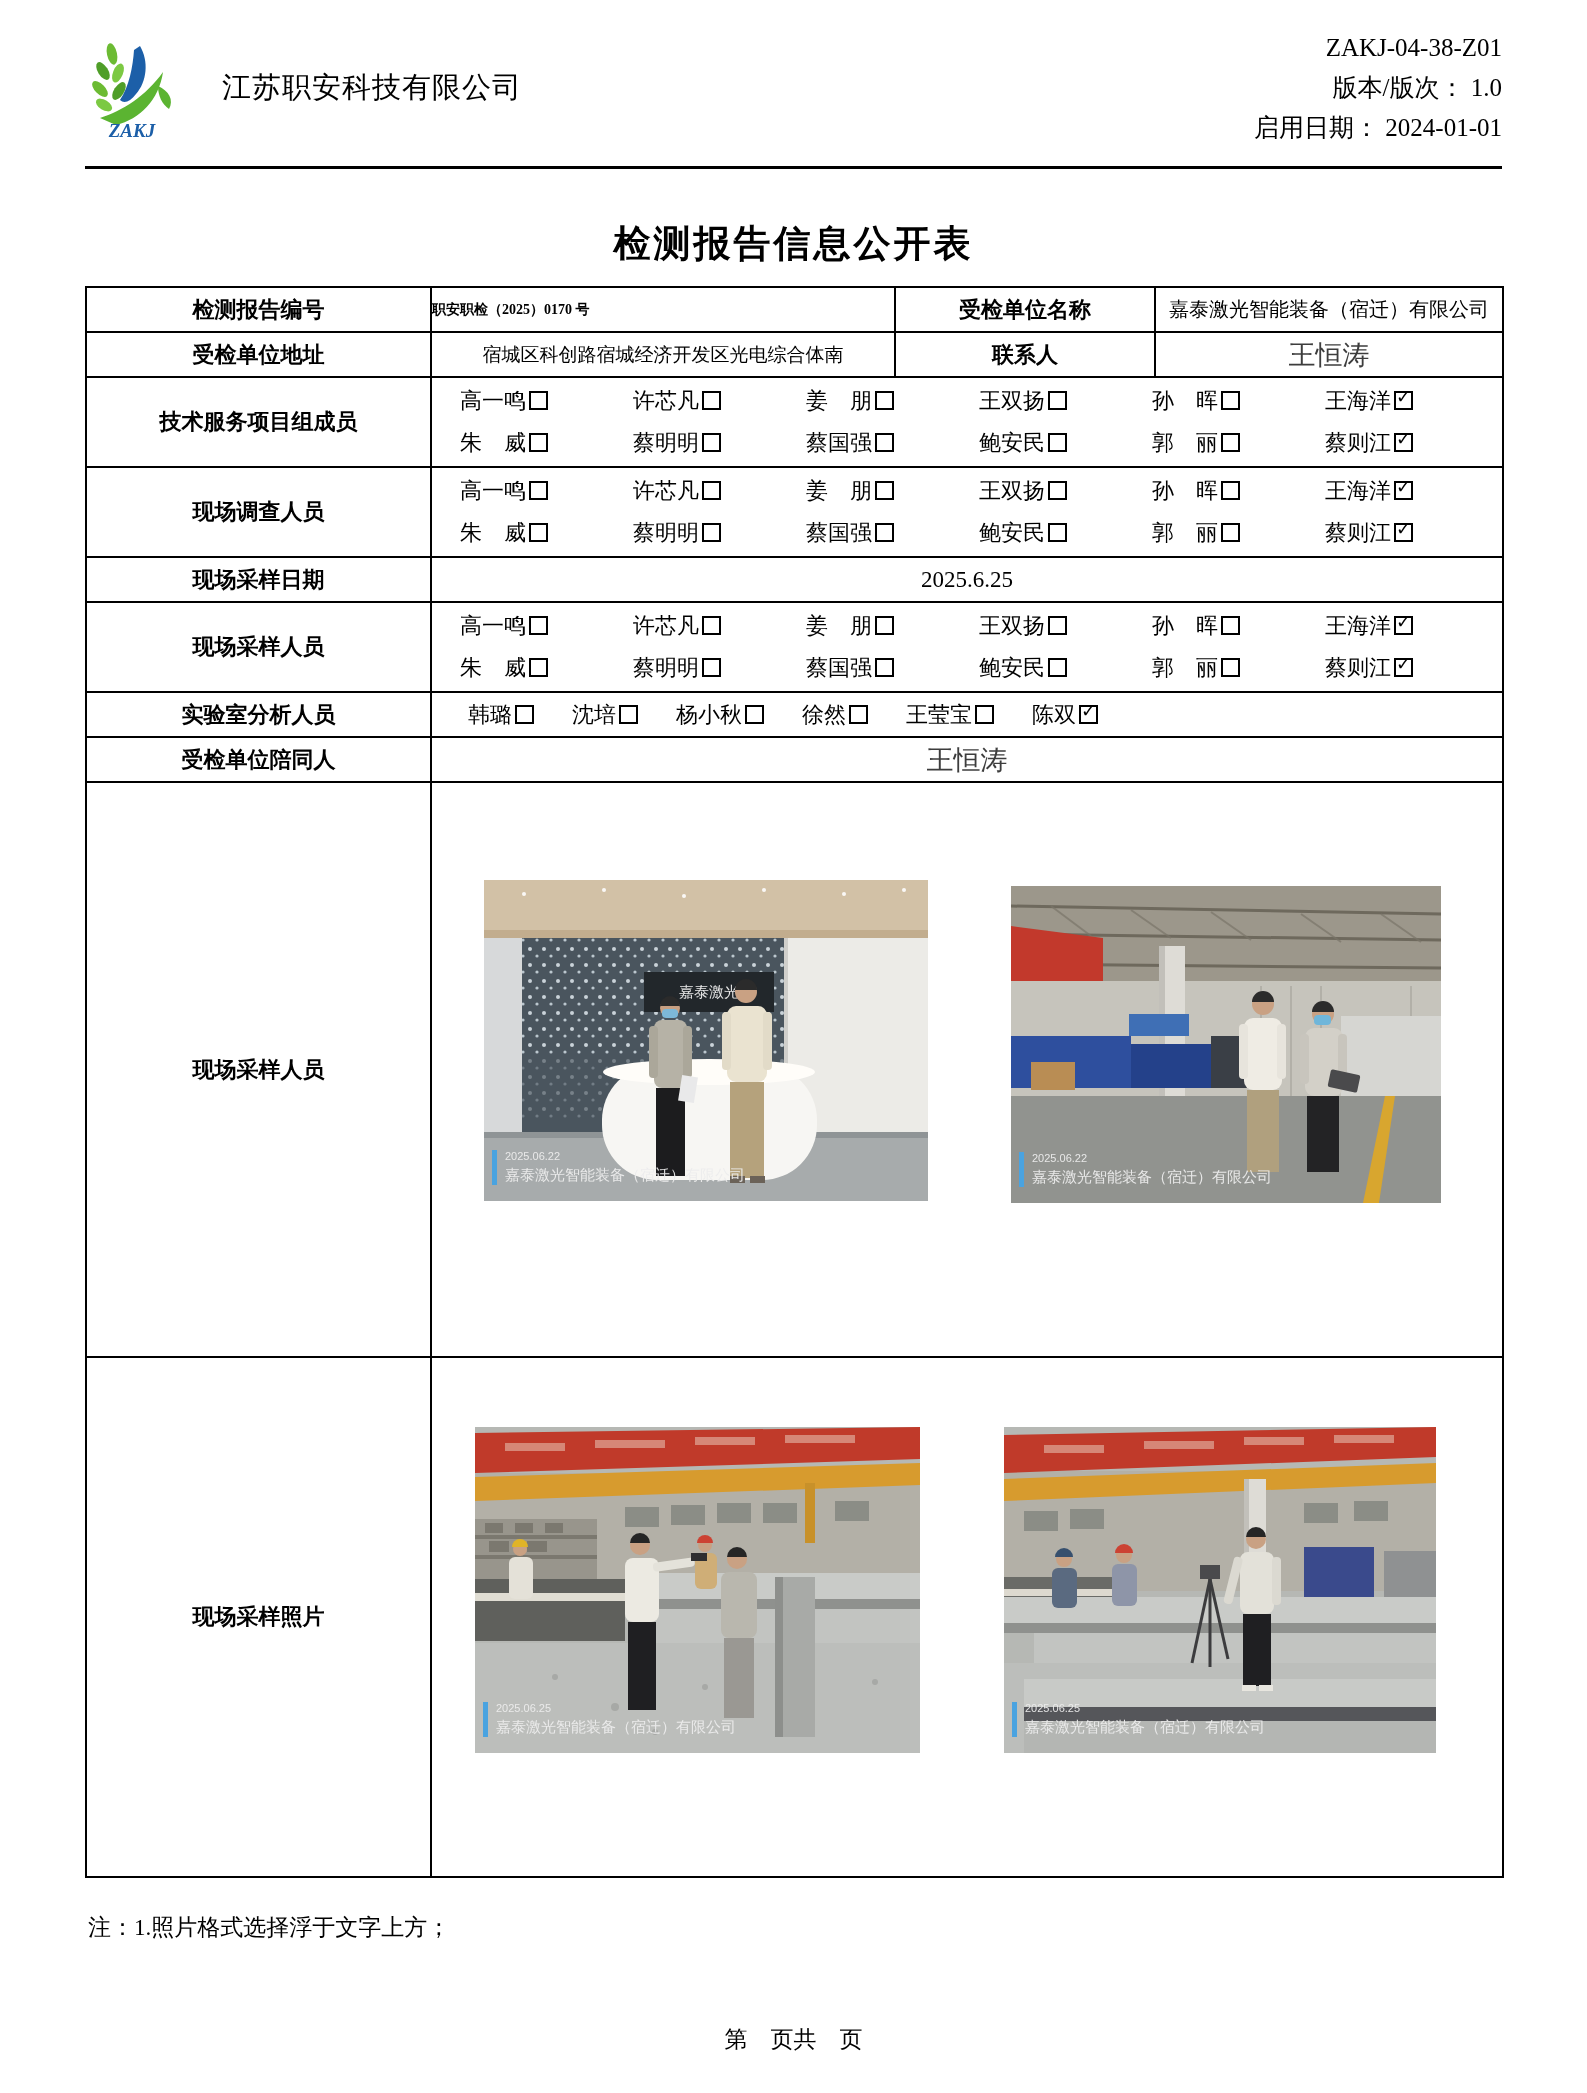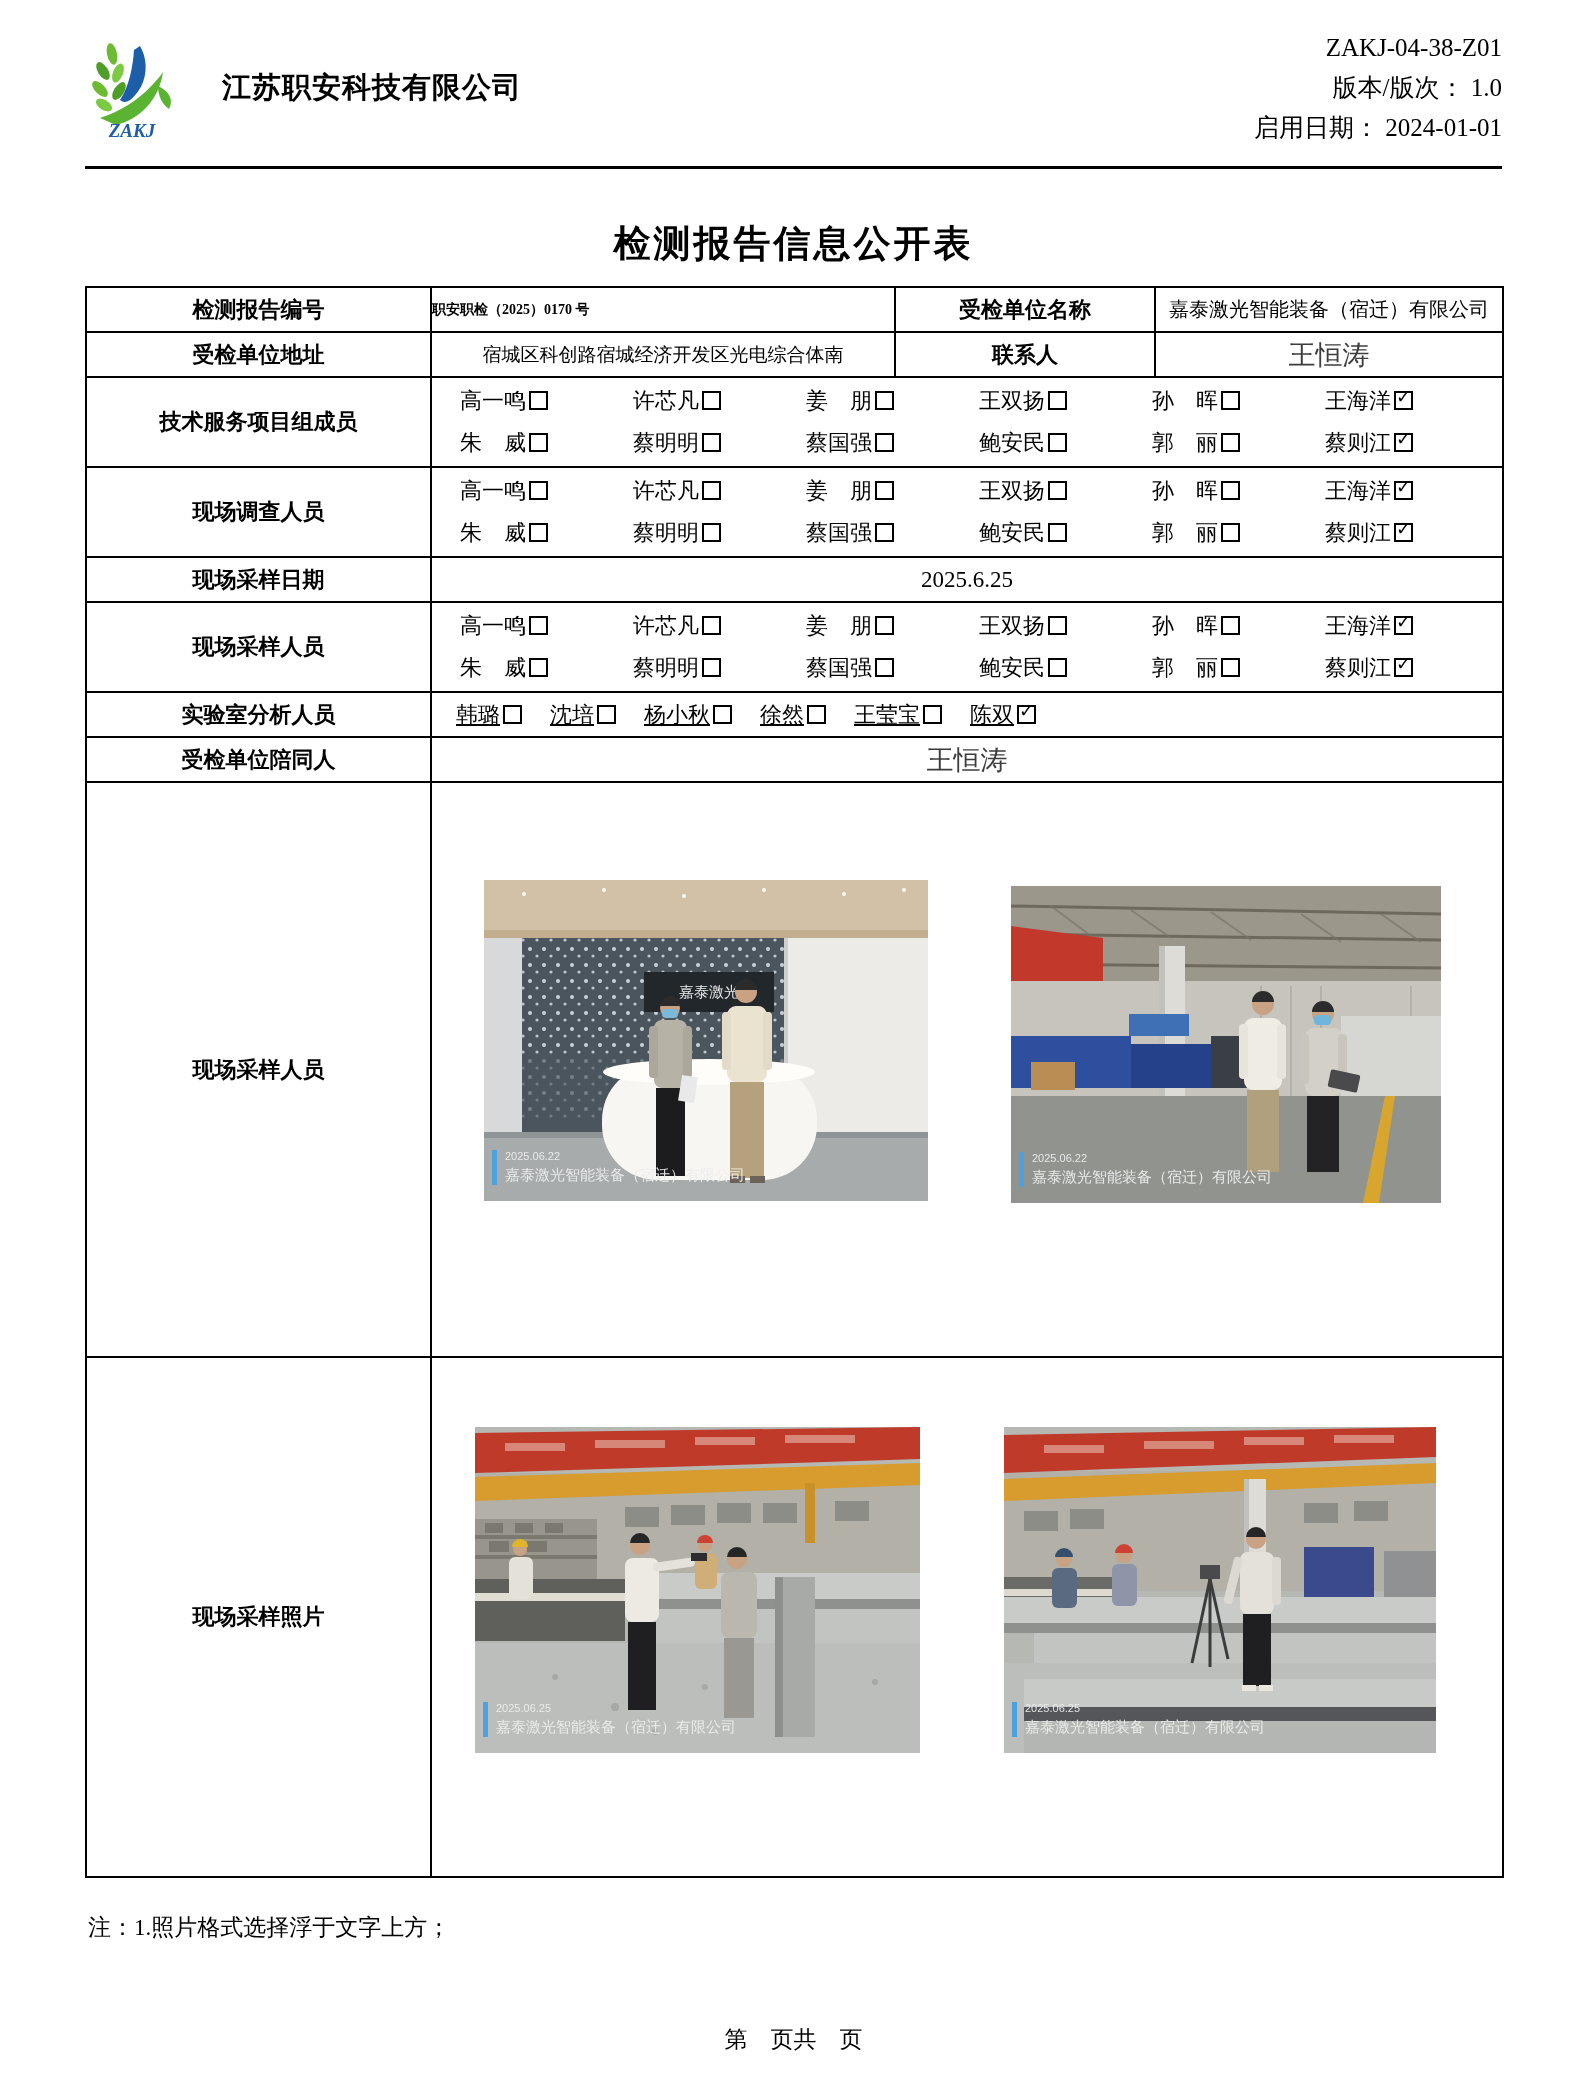--- a/index.html
+++ b/index.html
@@ -1,42 +1,42 @@
 <!DOCTYPE html>
 <html><head>
 <meta charset="utf-8">
 <style>
   html,body{margin:0;padding:0;background:#fff;}
   body{width:1587px;height:2093px;position:relative;font-family:"Liberation Serif",serif;color:#000;}
 
   
   .hdr-left{position:absolute;left:88px;top:34px;display:flex;align-items:center;}
   .logo-svg{width:118px;height:108px;display:block;}
-  .company-name{margin-left:16px;font-size:29px;letter-spacing:1px;font-weight:bold;}
+  .company-name{margin-left:16px;font-size:29px;letter-spacing:1px;}
   .hdr-right{position:absolute;right:85px;top:28px;text-align:right;font-size:25px;line-height:40px;}
   .hdr-rule{position:absolute;left:85px;top:166px;width:1417px;height:3px;background:#000;}
 
   
   .doc-title{position:absolute;top:219px;left:0;width:100%;text-align:center;
              font-size:37px;font-weight:bold;letter-spacing:3px;}
 
   
   .main-table{position:absolute;left:85px;top:286px;width:1417px;border-collapse:collapse;table-layout:fixed;}
   .main-table td{border:2px solid #000;padding:0;vertical-align:middle;}
   .lbl{font-weight:bold;font-size:22px;text-align:center;}
   .rep-no{font-weight:bold;font-size:14px;padding-left:28px;}
   .unit-name{font-size:20px;text-align:center;font-family:"Liberation Sans",sans-serif;}
   .addr{font-size:19px;text-align:center;font-family:"Liberation Sans",sans-serif;}
   .hand{font-size:27px;color:#3d3d3d;text-align:center;}
   .date-val{font-size:23px;text-align:center;}
 
   .staff-wrap{padding:8px 0 8px 28px;display:flex;flex-direction:column;gap:12px;}
   .staff-row{display:grid;grid-template-columns:repeat(6,173px);}
   .staff-item{font-size:22px;white-space:nowrap;}
-  .lab-row{display:flex;gap:28px;padding-left:24px;text-decoration:underline;}
+  .lab-row{display:flex;gap:38px;padding-left:36px;}
   .cb{display:inline-block;width:15px;height:15px;border:2.5px solid #000;margin-left:3px;
       vertical-align:-2px;position:relative;}
   .cb.checked::after{content:"\2713";position:absolute;left:0px;top:-7px;font-size:18px;
       font-weight:bold;font-family:"DejaVu Sans",sans-serif;}
 
   
   .photo-cell{position:relative;}
   .photo{position:absolute;overflow:hidden;background:#9a9a96;}
   .photo svg{position:absolute;inset:0;width:100%;height:100%;display:block;}
   #photo-s1{left:52px;top:97px;width:444px;height:321px;}

